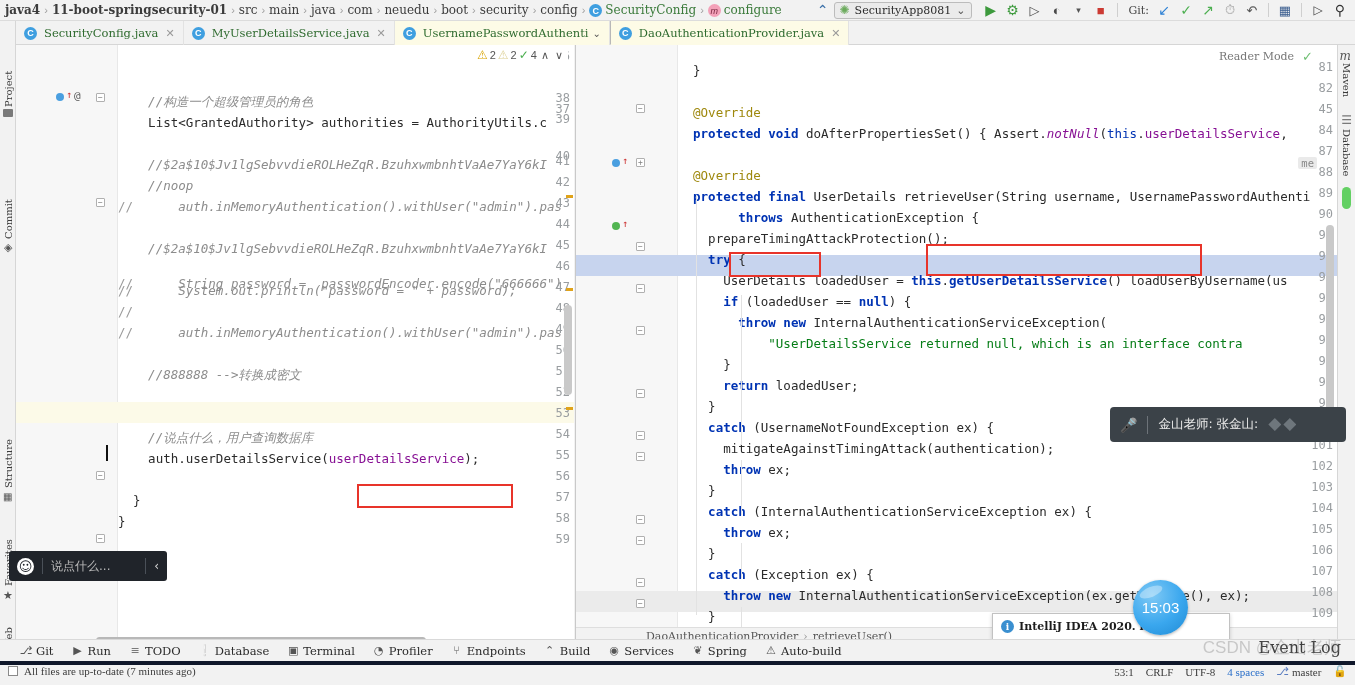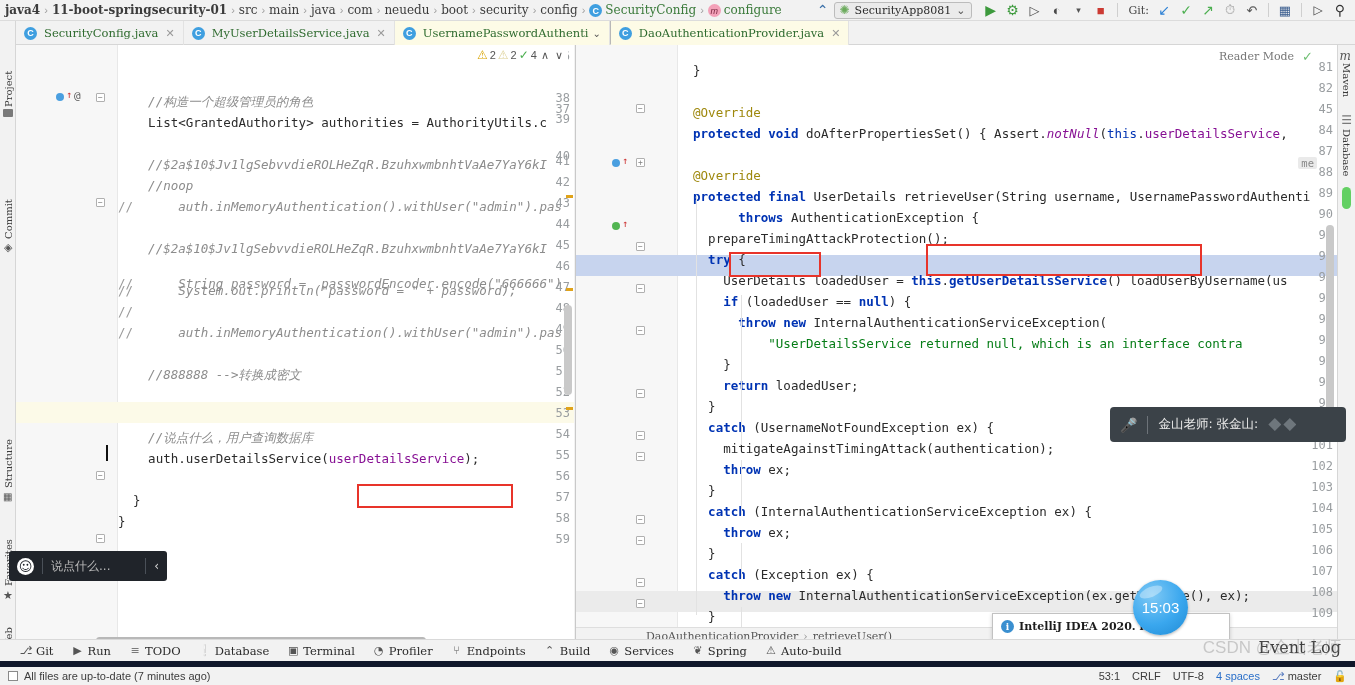--- a/index.html
+++ b/index.html
@@ -255,23 +255,23 @@
   .bt {
     display: flex; align-items: center; gap: 4px;
     font-family: "DejaVu Serif", serif; font-size: 11.5px; color: #2b2b2b;
     white-space: nowrap;
   }
   .bt .gi { font-size: 11px; color: #555; display: inline-flex; width: 12px; justify-content: center; }
 
   
   .statusbar {
     position: absolute; left: 0; bottom: 0; width: 1355px; height: 24px;
-    background: #f2f2f2; border-top: 6px solid #0f172a;
-    display: flex; align-items: center; padding: 0 8px;
-    font-family: Liberation Sans, sans-serif; font-size: 11px; color: #3c3c3c;
+    background: #f2f2f2; border-top: 4px solid #0f172a;
+    display: flex; align-items: flex-start; padding: 0 8px;
+    font-family: Liberation Serif, serif; font-size: 11px; color: #3c3c3c;
   }
   .statusbar .left { display: flex; align-items: center; gap: 6px; }
   .statusbar .right { margin-left: auto; display: flex; align-items: center; gap: 12px; }
   .chkbox { width: 10px; height: 10px; border: 1px solid #8a8a8a; background: #fff; display: inline-block; }
 
   .watermark {
     position: absolute; right: 14px; bottom: 26px;
     font-family: "Liberation Sans", sans-serif; font-size: 17px;
     color: rgba(120,120,120,0.35); white-space: nowrap;
     display: flex; align-items: center; gap: 3px;

